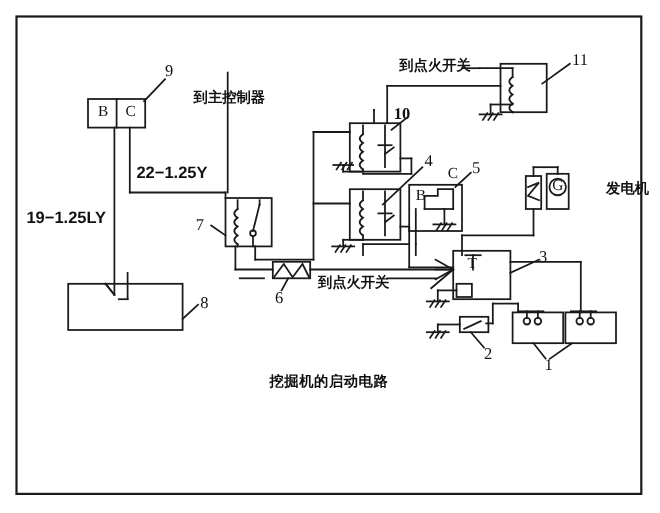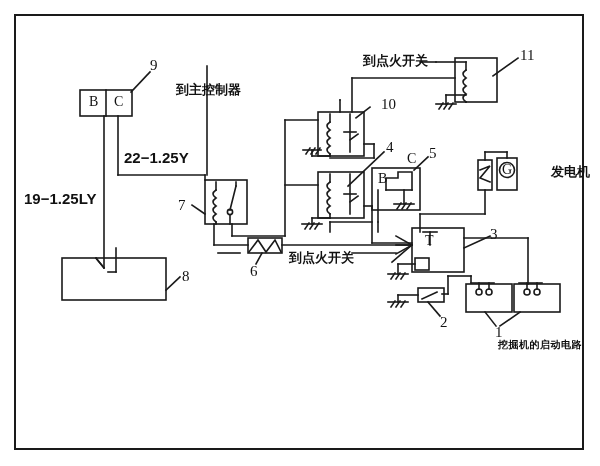--- a/index.html
+++ b/index.html
@@ -59,26 +59,25 @@
   }
   #caption {
     position: absolute;
     left: 16px;
     top: 338px;
     width: 566px;
     text-align: center;
     color: #0d0d0d;
   }
   #caption .cap-title {
-    font-size: 10px;
+    font-size: 13px;
     font-weight: bold;
     font-family: Liberation Serif, serif;
     margin-bottom: 6px;
     letter-spacing: 0.5px;
-    text-align: right;
   }
   #caption .cap-line {
     font-size: 13px;
     font-weight: bold;
     font-family: "DejaVu Sans", "Liberation Sans", sans-serif;
     margin-bottom: 5px;
     letter-spacing: 0.3px;
   }
 </style>
 </head>
@@ -338,21 +337,21 @@
   <div class="lbl cn" style="left:176px; top:46px;margin-top:37px;">到主控制器</div>
   <div class="lbl cn" style="left:363px; top:54px;">到点火开关</div>
   <div class="lbl cn" style="left:289px; top:251px;">到点火开关</div>
   <div class="lbl cn" style="left:521px; top:165px;margin-left:30px;">发电机</div>
   <div class="lbl termlbl" style="left:502px; top:163px;">G</div>
 
   <div class="lbl wirelbl" style="left:124px; top:150px;">22−1.25Y</div>
   <div class="lbl wirelbl" style="left:24px; top:191px;">19−1.25LY</div>
 
   <div class="lbl num" style="left:520px; top:48px;">11</div>
-  <div class="lbl num" style="left:381px; top:97px;">10</div>
+  <div class="lbl num" style="left:358px; top:97px;font-weight:bold;">10</div>
   <div class="lbl num" style="left:386px; top:140px;">4</div>
   <div class="lbl num" style="left:429px; top:146px;">5</div>
   <div class="lbl termlbl" style="left:407px; top:152px;">C</div>
   <div class="lbl termlbl" style="left:378px; top:172px;">B</div>
   <div class="lbl termlbl" style="left:425px; top:234px;">T</div>
 
   <div class="lbl num" style="left:490px; top:227px;">3</div>
   <div class="lbl num" style="left:178px; top:198px;">7</div>
   <div class="lbl num" style="left:250px; top:264px;">6</div>
   <div class="lbl num" style="left:182px; top:269px;">8</div>

